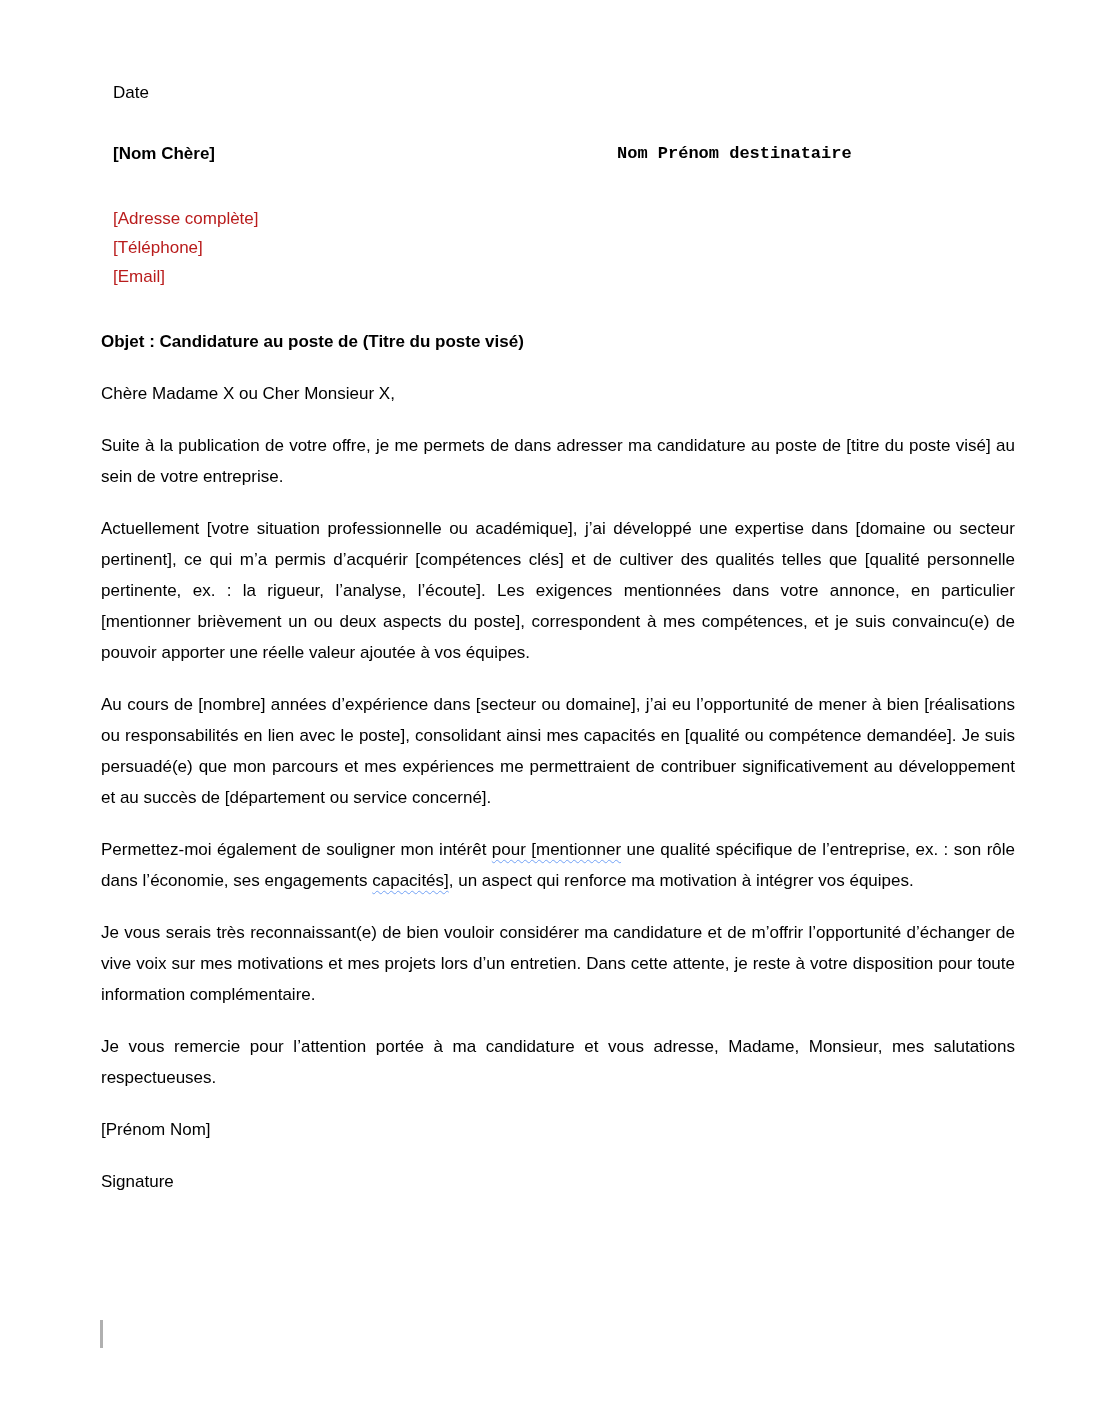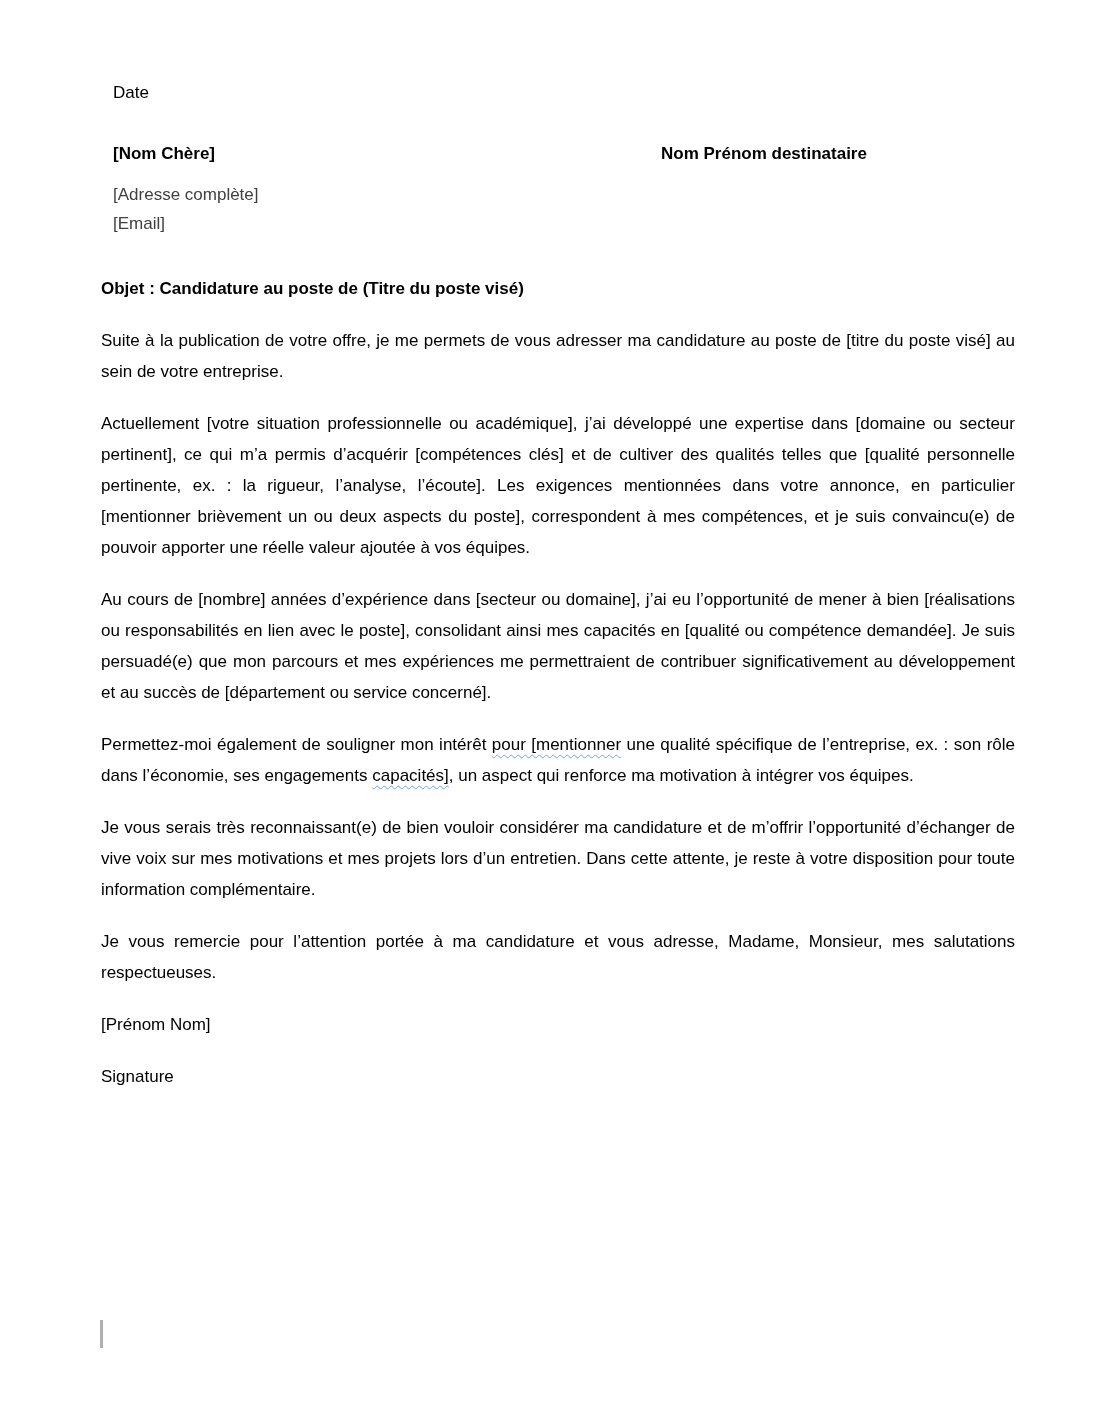--- a/index.html
+++ b/index.html
@@ -17,22 +17,22 @@
   }
   .header-block { padding-left: 12px; }
   .date-line { margin: 0; line-height: 21px; }
   .parties-row {
     position: relative;
     margin-top: 40px;
     line-height: 21px;
     font-weight: 700;
     white-space: nowrap;
   }
-  .recipient-name { position: absolute; left: 548px; top: 0; }
-  .contact-block { margin-top: 16px; line-height: 29px; color: #404040; }
+  .recipient-name { position: absolute; left: 504px; top: 0; font-family: Liberation Mono, monospace; }
+  .contact-block { margin-top: 40px; line-height: 29px; color: #b91c1c; }
   .contact-line { margin: 0; }
   .subject-line { margin: 35px 0 2px 0; font-weight: 700; line-height: 31px; }
   .para {
     margin: 21px 0 0 0;
     line-height: 31px;
     text-align: justify;
   }
   .para.no-justify { text-align: left; }
   .squiggle {
     text-decoration: underline;
@@ -59,28 +59,30 @@
   <div class="header-block">
     <p class="date-line">Date</p>
 
     <div class="parties-row">
       <span>[Nom Chère]</span>
       <span class="recipient-name">Nom Prénom destinataire</span>
     </div>
 
     <div class="contact-block">
       <p class="contact-line">[Adresse complète]</p>
+      <p class="contact-line">[Téléphone]</p>
       <p class="contact-line">[Email]</p>
     </div>
   </div>
 
   <p class="subject-line">Objet : Candidature au poste de (Titre du poste visé)</p>
 
+  <p class="para no-justify">Chère Madame X ou Cher Monsieur X,</p>
 
-  <p class="para">Suite à la publication de votre offre, je me permets de vous adresser ma candidature au poste de [titre du poste visé] au sein de votre entreprise.</p>
+  <p class="para">Suite à la publication de votre offre, je me permets de dans adresser ma candidature au poste de [titre du poste visé] au sein de votre entreprise.</p>
 
   <p class="para">Actuellement [votre situation professionnelle ou académique], j’ai développé une expertise dans [domaine ou secteur pertinent], ce qui m’a permis d’acquérir [compétences clés] et de cultiver des qualités telles que [qualité personnelle pertinente, ex. : la rigueur, l’analyse, l’écoute]. Les exigences mentionnées dans votre annonce, en particulier [mentionner brièvement un ou deux aspects du poste], correspondent à mes compétences, et je suis convaincu(e) de pouvoir apporter une réelle valeur ajoutée à vos équipes.</p>
 
   <p class="para">Au cours de [nombre] années d’expérience dans [secteur ou domaine], j’ai eu l’opportunité de mener à bien [réalisations ou responsabilités en lien avec le poste], consolidant ainsi mes capacités en [qualité ou compétence demandée]. Je suis persuadé(e) que mon parcours et mes expériences me permettraient de contribuer significativement au développement et au succès de [département ou service concerné].</p>
 
   <p class="para"><span>Permettez-moi également de souligner mon intérêt </span><span class="squiggle">pour [mentionner</span><span> une qualité spécifique de l’entreprise, ex. : son rôle dans l’économie, ses engagements </span><span class="squiggle">capacités]</span><span>, un aspect qui renforce ma motivation à intégrer vos équipes.</span></p>
 
   <p class="para">Je vous serais très reconnaissant(e) de bien vouloir considérer ma candidature et de m’offrir l’opportunité d’échanger de vive voix sur mes motivations et mes projets lors d’un entretien. Dans cette attente, je reste à votre disposition pour toute information complémentaire.</p>
 
   <p class="para">Je vous remercie pour l’attention portée à ma candidature et vous adresse, Madame, Monsieur, mes salutations respectueuses.</p>

